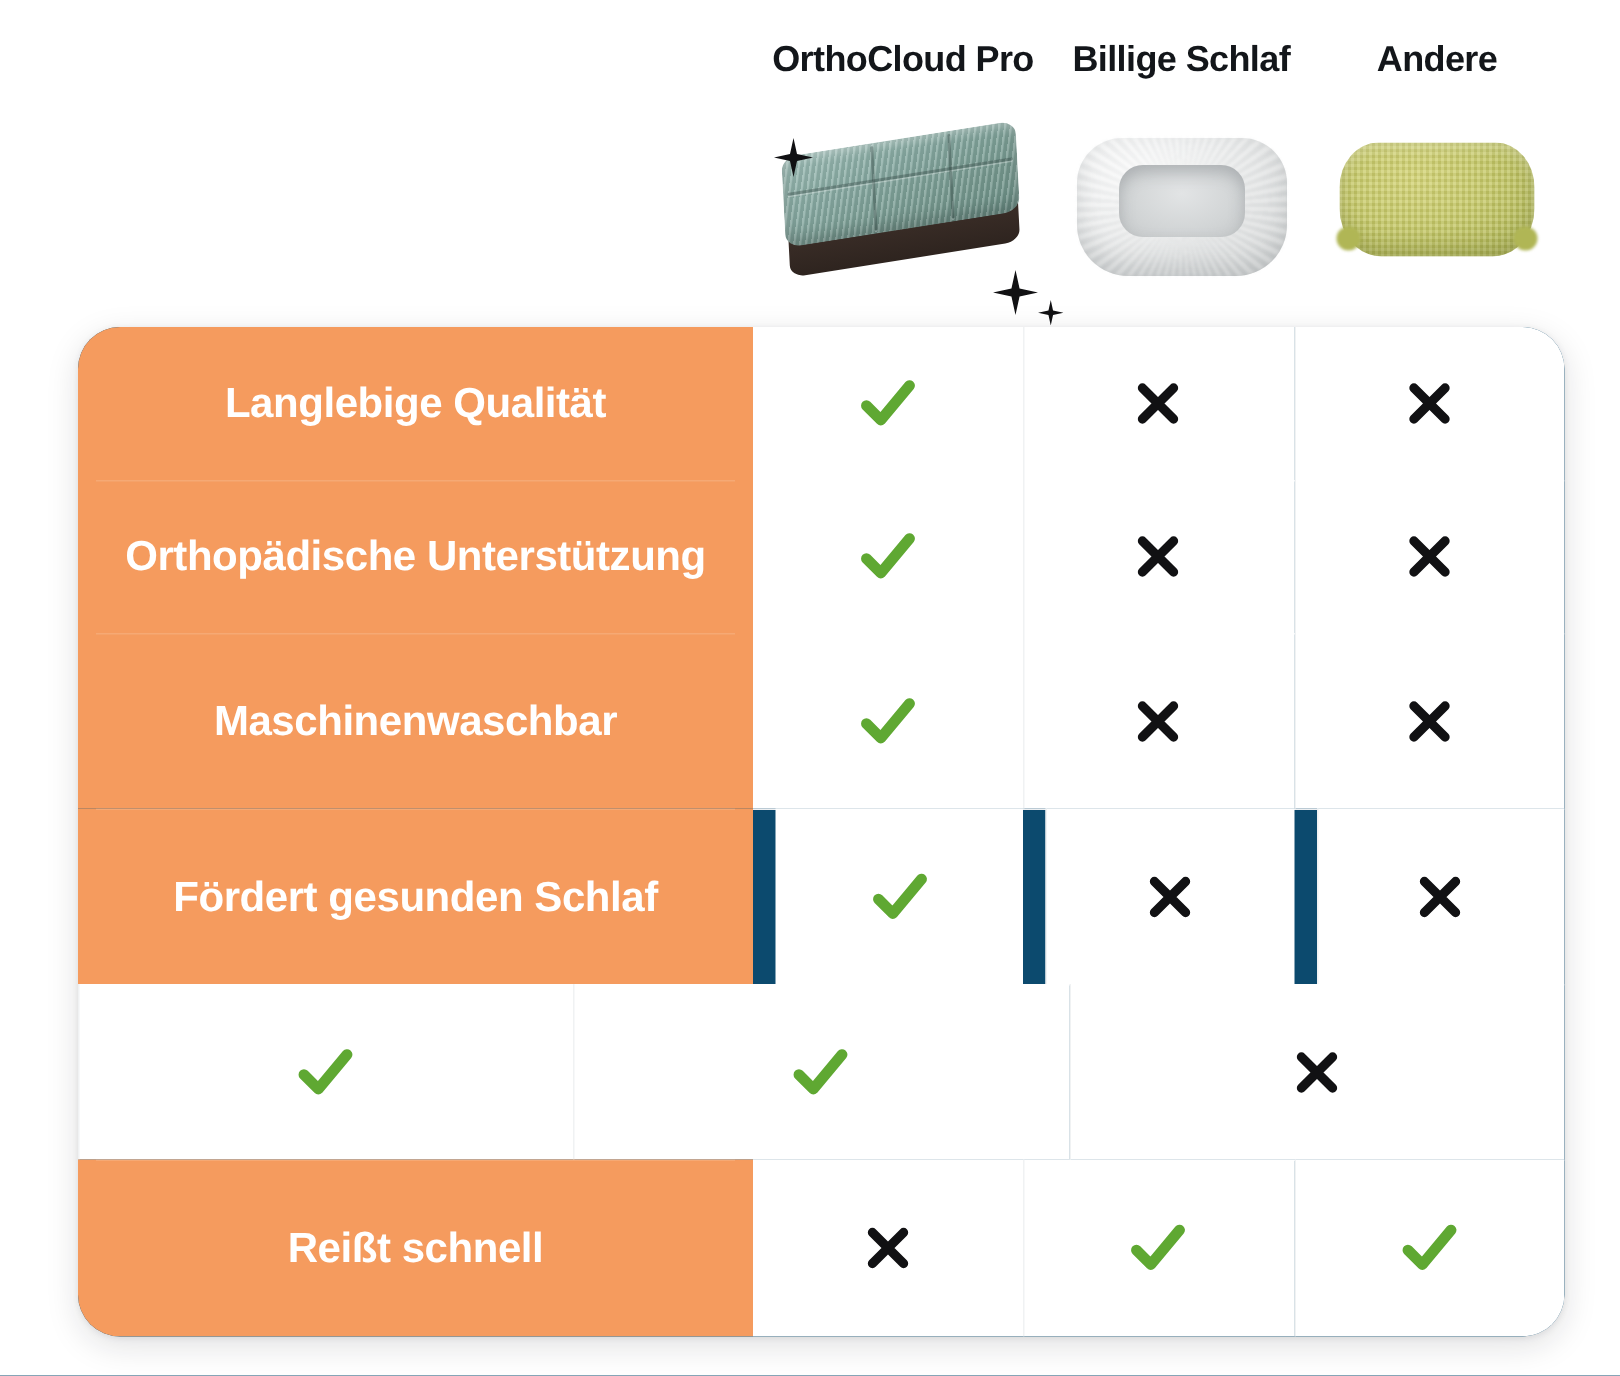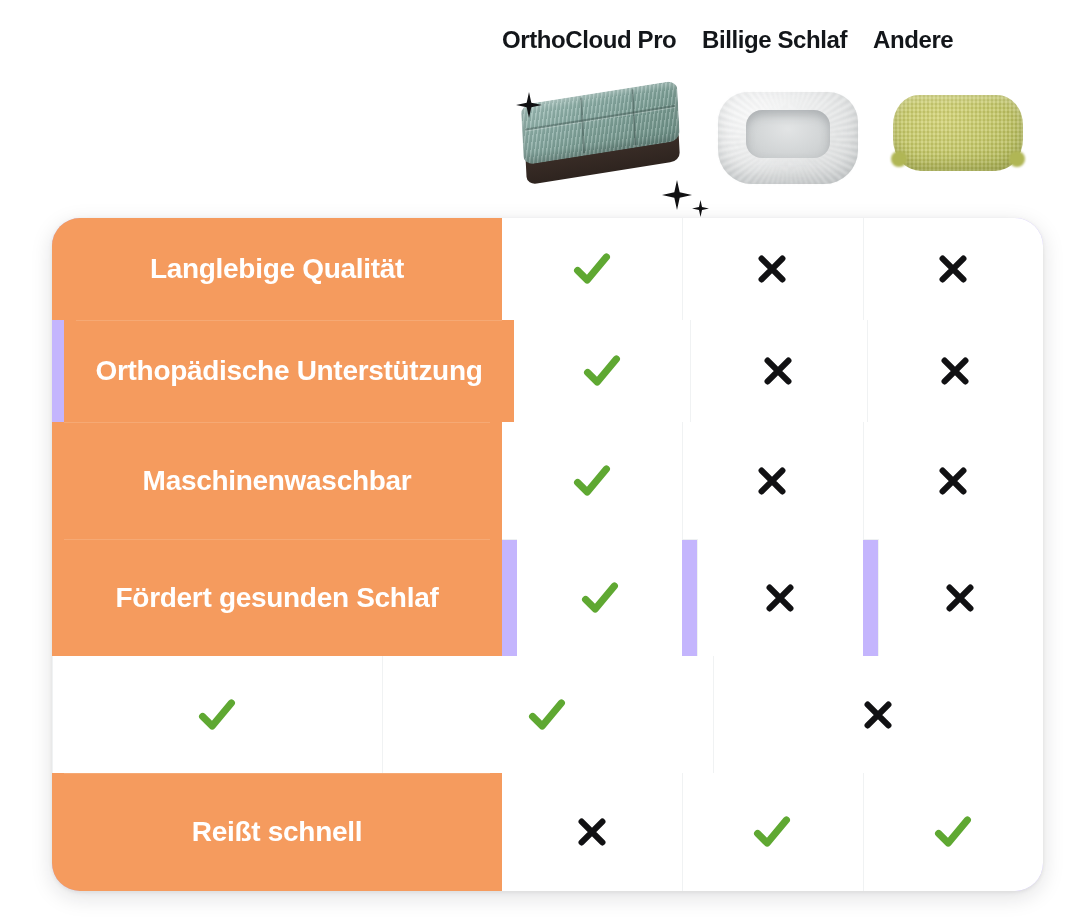--- a/index.html
+++ b/index.html
@@ -31,21 +31,21 @@
   }
   .col-head.c1 { left: 502px; width: 200px; }
   .col-head.c2 { left: 702px; width: 171px; }
   .col-head.c3 { left: 873px; width: 170px; }
 
   .col-title {
     position: absolute;
     top: 26px;
     left: 0;
     width: 100%;
-    text-align: left;
+    text-align: center;
     font-size: 24px;
     font-weight: 700;
     color: #13161a;
     letter-spacing: -0.4px;
     white-space: nowrap;
   }
 
   .col-photo {
     position: absolute;
     left: 0;
@@ -176,21 +176,21 @@
   .pillow::after  { right: -2px; bottom: 4px; }
 
   
   .card {
     position: absolute;
     left: 52px;
     top: 218px;
     width: 991px;
     height: 673px;
     border-radius: 28px;
-    background: #c4b5fd;
+    background: #0c4a6e;
     box-shadow: 0 6px 22px rgba(20,24,30,0.13), 0 1px 4px rgba(20,24,30,0.08);
     overflow: hidden;
     display: flex;
     flex-direction: column;
   }
 
   .row {
     display: flex;
     flex: 0 0 auto;
     position: relative;
@@ -199,21 +199,21 @@
     content: "";
     position: absolute;
     left: 450px;
     right: 0;
     top: 0;
     height: 1px;
     background: #eef0f2;
   }
 
   .row.r1 { height: 102px; }
-  .row.r2 { height: 102px; padding-left: 12px; }
+  .row.r2 { height: 102px; }
   .row.r3 { height: 117px; }
   .row.r4 { height: 117px; gap: 15px; }
   .row.r5 { height: 117px; }
   .row.r6 { height: 118px; }
 
   .feature-cell {
     flex: 0 0 450px;
     background: #f59b5e;
     display: flex;
     align-items: center;

